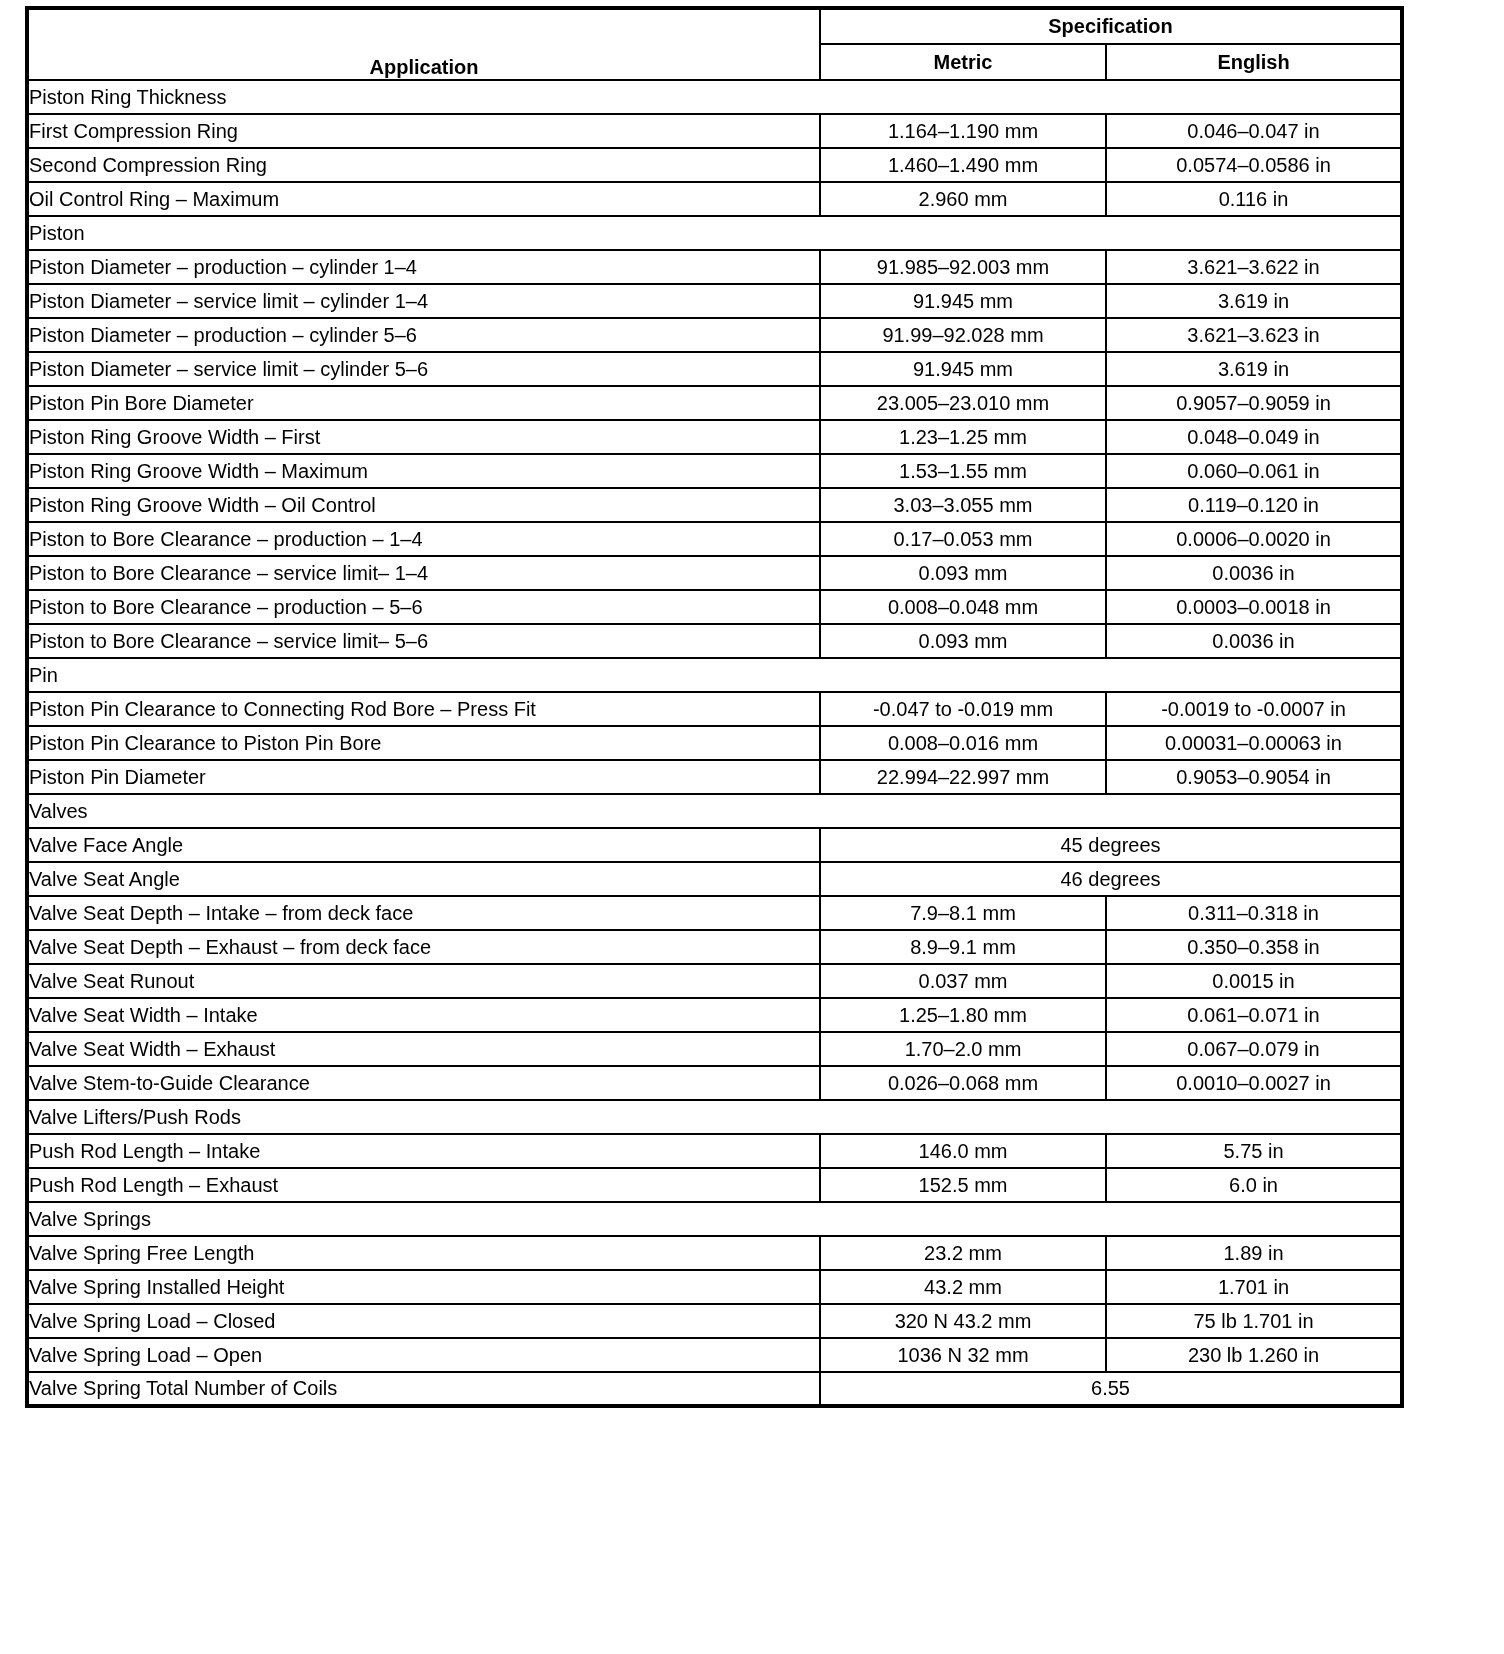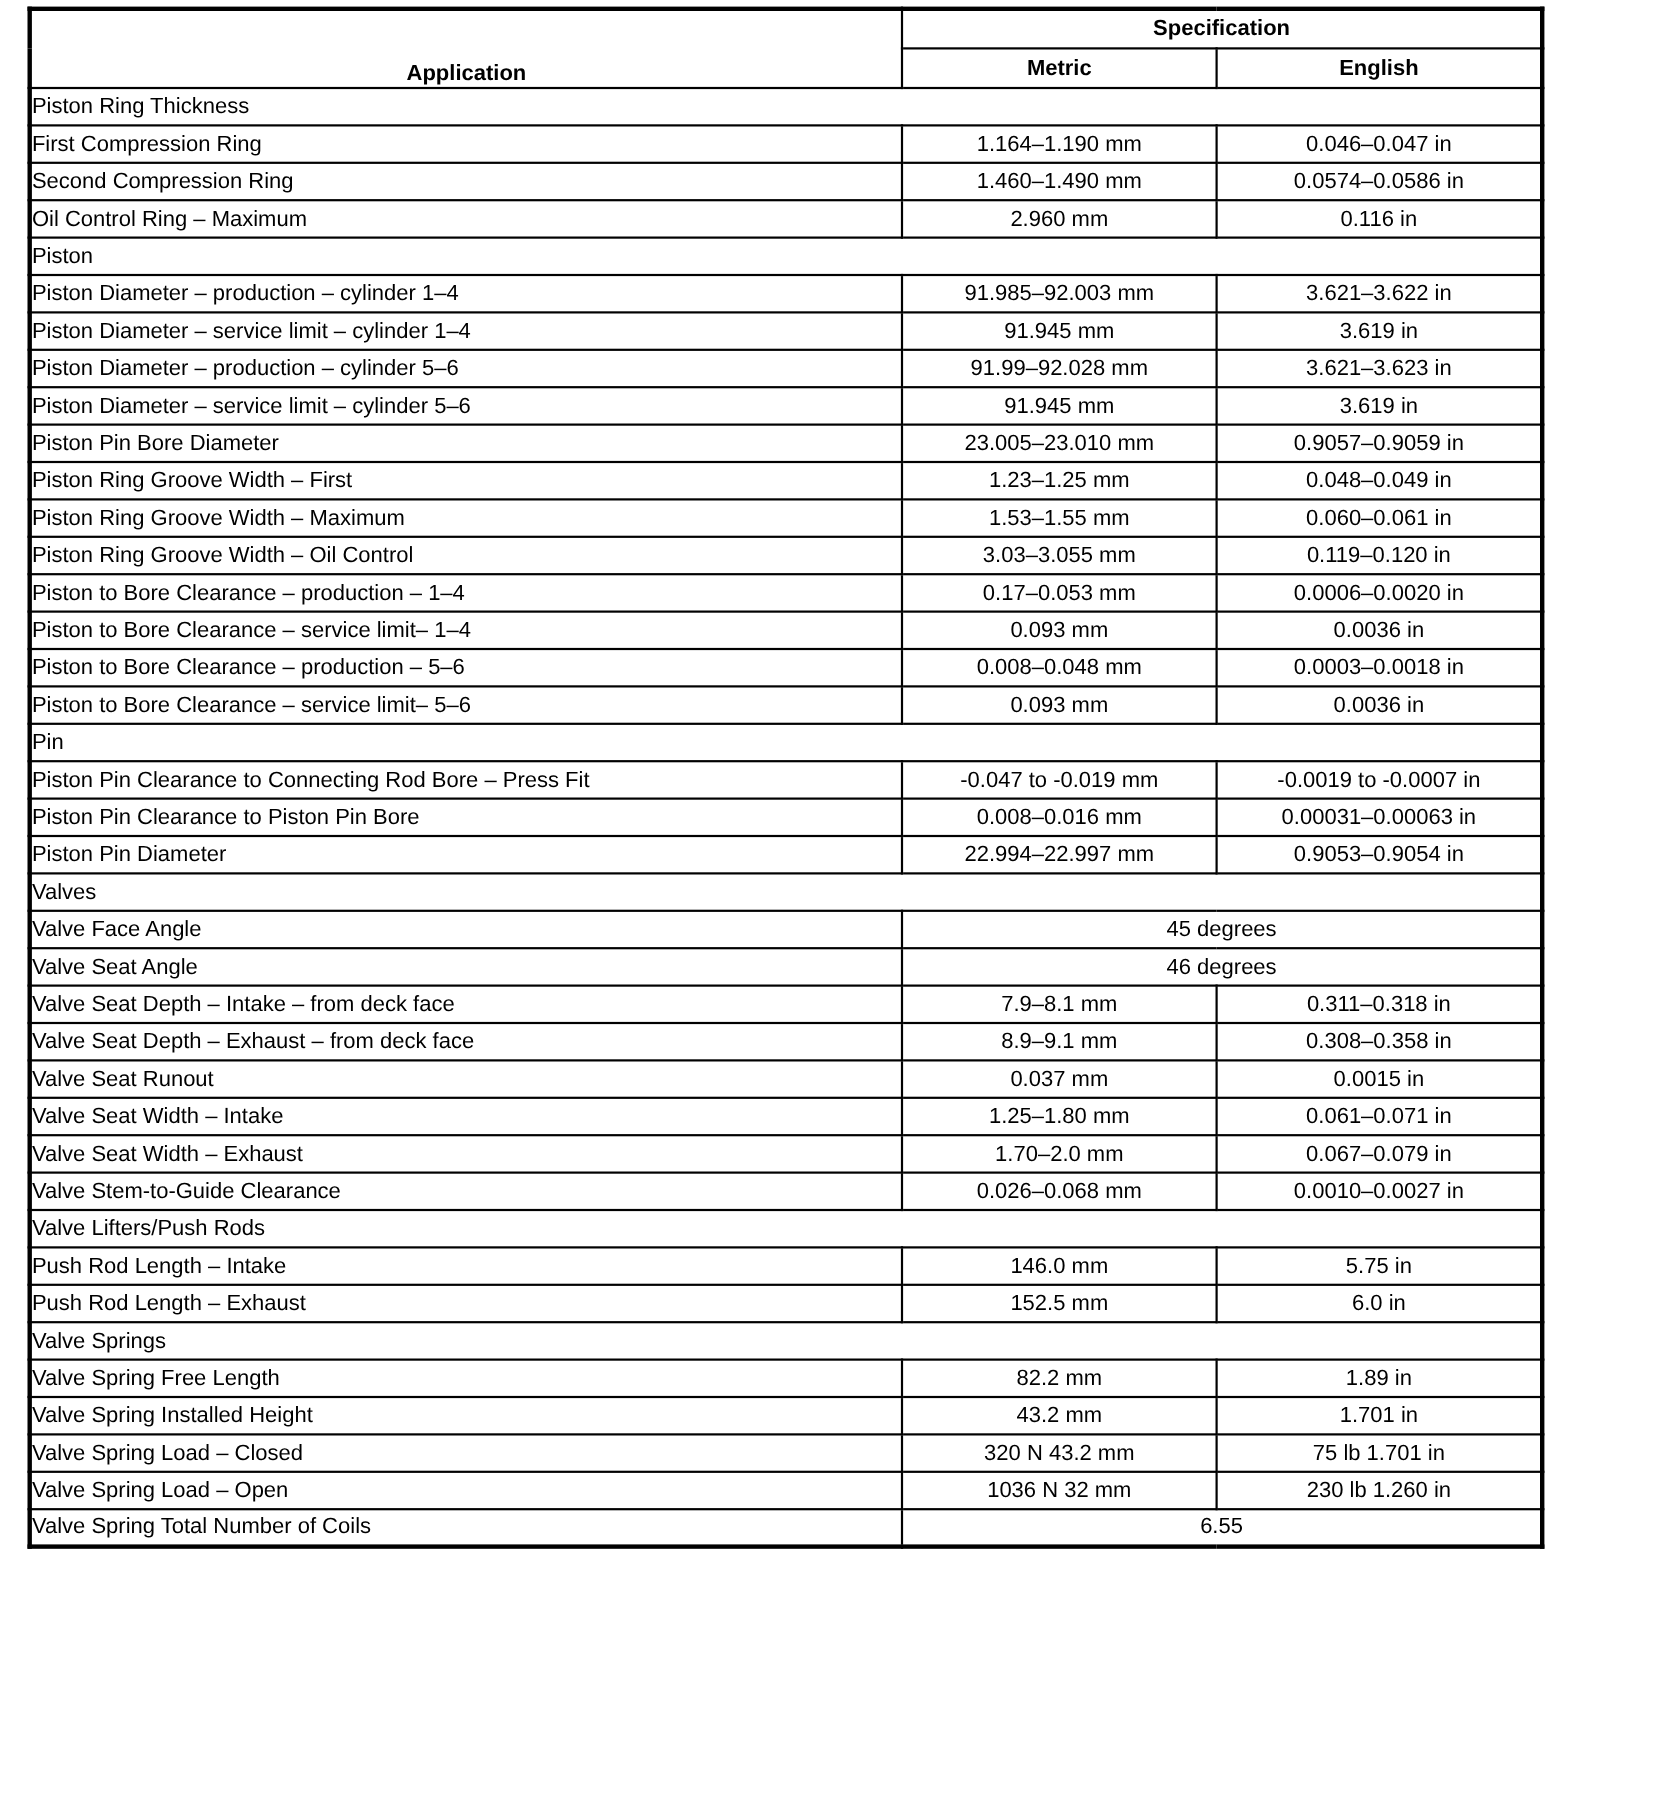--- a/index.html
+++ b/index.html
@@ -197,21 +197,21 @@
           <td class="value-cell" colspan="2">46 degrees</td>
         </tr>
         <tr>
           <td class="label-cell">Valve Seat Depth – Intake – from deck face</td>
           <td class="value-cell">7.9–8.1 mm</td>
           <td class="value-cell">0.311–0.318 in</td>
         </tr>
         <tr>
           <td class="label-cell">Valve Seat Depth – Exhaust – from deck face</td>
           <td class="value-cell">8.9–9.1 mm</td>
-          <td class="value-cell">0.308–0.358 in</td>
+          <td class="value-cell">0.350–0.358 in</td>
         </tr>
         <tr>
           <td class="label-cell">Valve Seat Runout</td>
           <td class="value-cell">0.037 mm</td>
           <td class="value-cell">0.0015 in</td>
         </tr>
         <tr>
           <td class="label-cell">Valve Seat Width – Intake</td>
           <td class="value-cell">1.25–1.80 mm</td>
           <td class="value-cell">0.061–0.071 in</td>
@@ -237,21 +237,21 @@
         <tr>
           <td class="label-cell">Push Rod Length – Exhaust</td>
           <td class="value-cell">152.5 mm</td>
           <td class="value-cell">6.0 in</td>
         </tr>
         <tr>
           <td class="section-cell" colspan="3">Valve Springs</td>
         </tr>
         <tr>
           <td class="label-cell">Valve Spring Free Length</td>
-          <td class="value-cell">82.2 mm</td>
+          <td class="value-cell">23.2 mm</td>
           <td class="value-cell">1.89 in</td>
         </tr>
         <tr>
           <td class="label-cell">Valve Spring Installed Height</td>
           <td class="value-cell">43.2 mm</td>
           <td class="value-cell">1.701 in</td>
         </tr>
         <tr>
           <td class="label-cell">Valve Spring Load – Closed</td>
           <td class="value-cell">320 N 43.2 mm</td>

